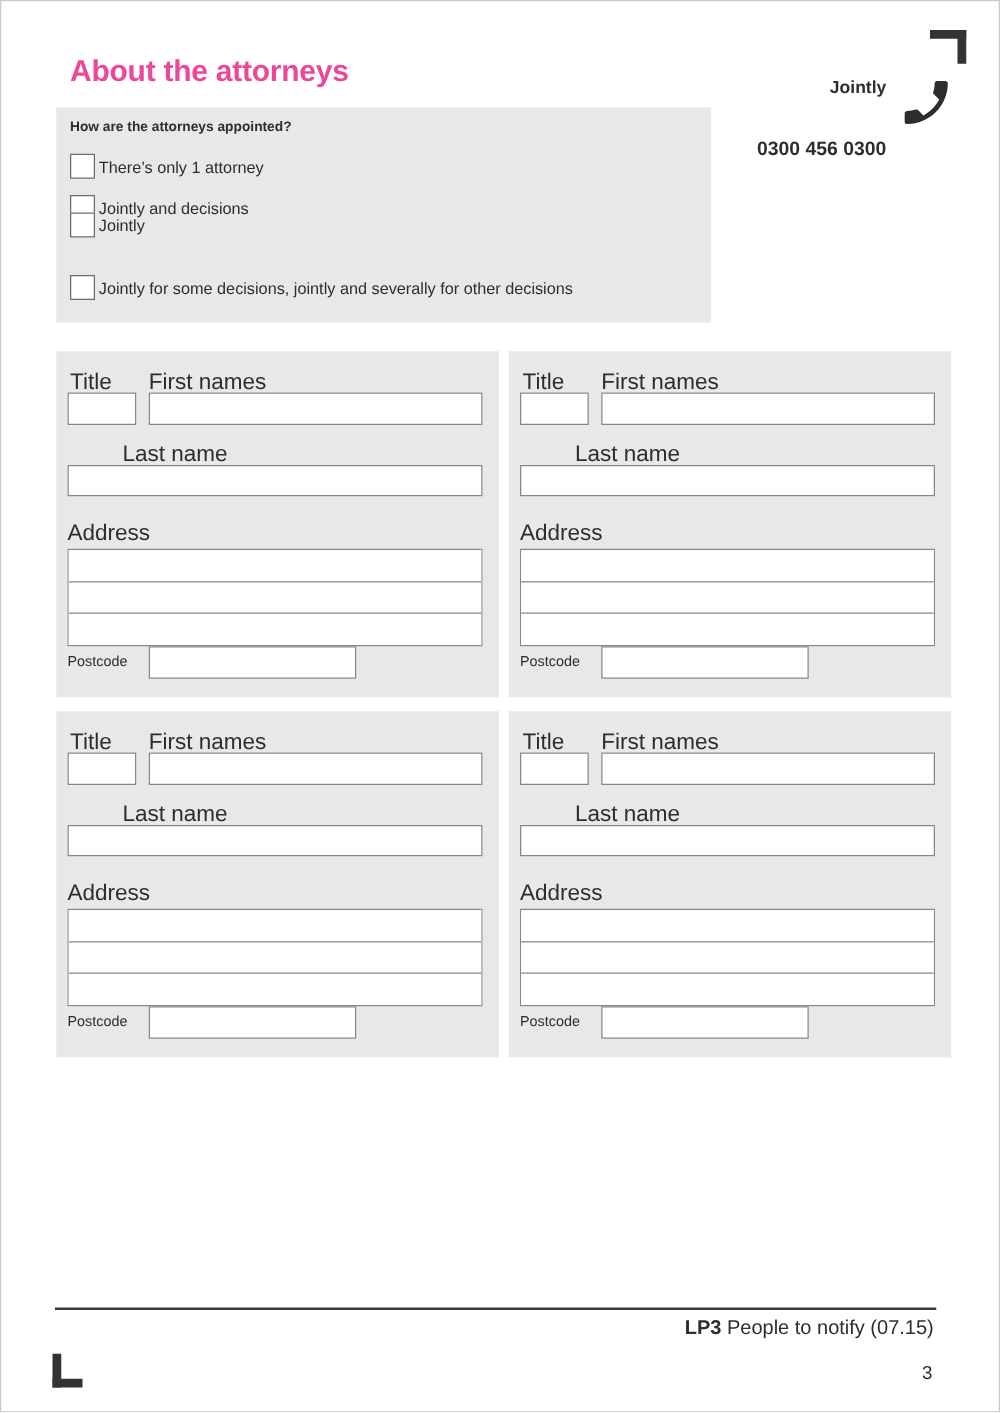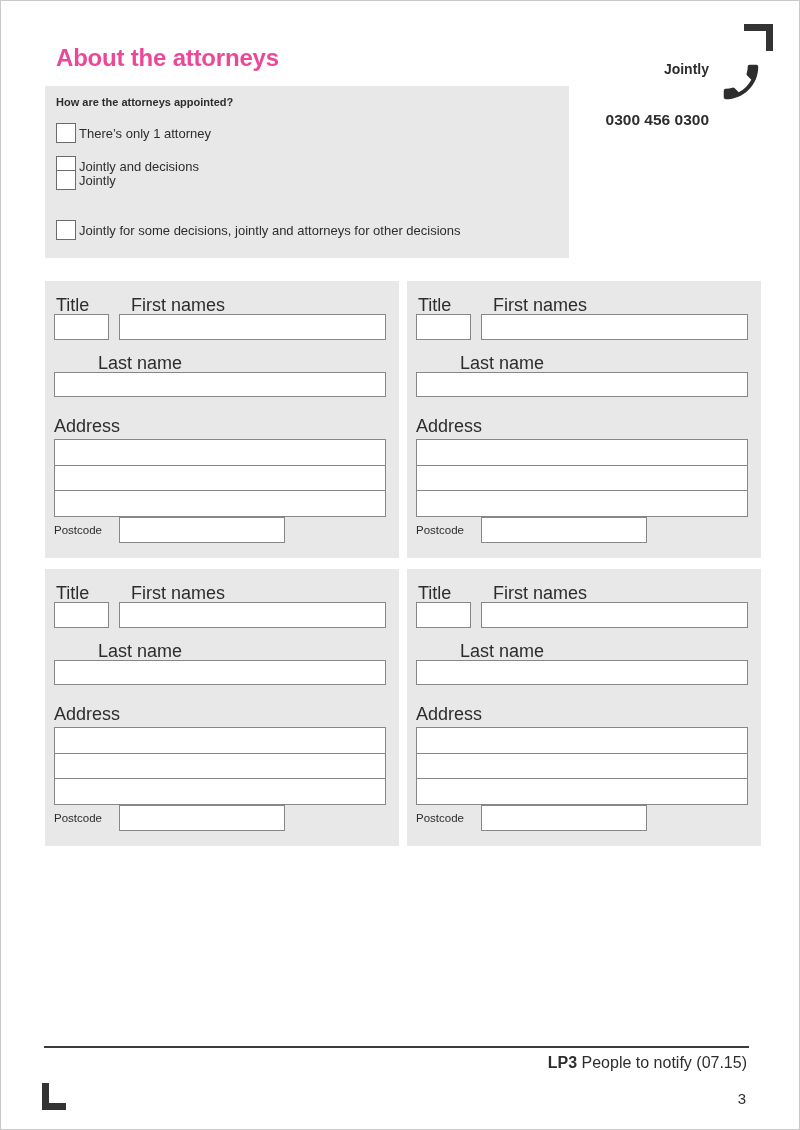--- a/index.html
+++ b/index.html
@@ -40,21 +40,21 @@
   .option:nth-of-type(4){top:84px;}
   .option:nth-of-type(5){top:134px;}
   .cb{width:20px;height:20px;background:#ffffff;border:1px solid #6b6b6b;flex:0 0 auto;}
   .option-label{font-size:13px;padding-left:3px;white-space:nowrap;}
   
   .panels{position:absolute;left:44px;top:280px;display:grid;
     grid-template-columns:354px 354px;grid-auto-rows:277px;column-gap:8px;row-gap:11px;}
   .panel{position:relative;background:var(--panel-bg);}
   .flabel{position:absolute;font-size:18px;color:var(--text);}
   .lbl-title{left:11px;top:14px;}
-  .lbl-first{left:86px;top:14px;}
+  .lbl-first{left:74px;top:14px;}
   .lbl-last{left:9px;top:72px;margin-left:44px;}
   .lbl-address{left:9px;top:135px;}
   .lbl-postcode{left:9px;top:243px;font-size:11.5px;}
   .tinput{position:absolute;border:1px solid var(--input-border);background:#ffffff;
     font-family:inherit;font-size:13px;color:var(--text);padding:2px 5px;border-radius:0;}
   .inp-title{left:9px;top:33px;width:55px;height:26px;}
   .inp-first{left:74px;top:33px;width:267px;height:26px;}
   .inp-last{left:9px;top:91px;width:332px;height:25px;}
   .inp-postcode{left:74px;top:236px;width:166px;height:26px;}
   .address-box{position:absolute;left:9px;top:158px;width:332px;height:78px;
@@ -99,21 +99,21 @@
     <div class="option">
       <span class="cb"></span>
       <span class="option-label">Jointly and decisions</span>
     </div>
     <div class="option">
       <span class="cb"></span>
       <span class="option-label">Jointly</span>
     </div>
     <div class="option">
       <span class="cb"></span>
-      <span class="option-label">Jointly for some decisions, jointly and attorneys for other decisions</span>
+      <span class="option-label">Jointly for some decisions, jointly and severally for other decisions</span>
     </div>
   </section>
 
   <div class="panels" id="panels-grid">
     <div class="panel">
       <span class="flabel lbl-title">Title</span>
       <span class="flabel lbl-first">First names</span>
       <input class="tinput inp-title" type="text" style="">
       <input class="tinput inp-first" type="text" style="">
       <span class="flabel lbl-last">Last name</span>

